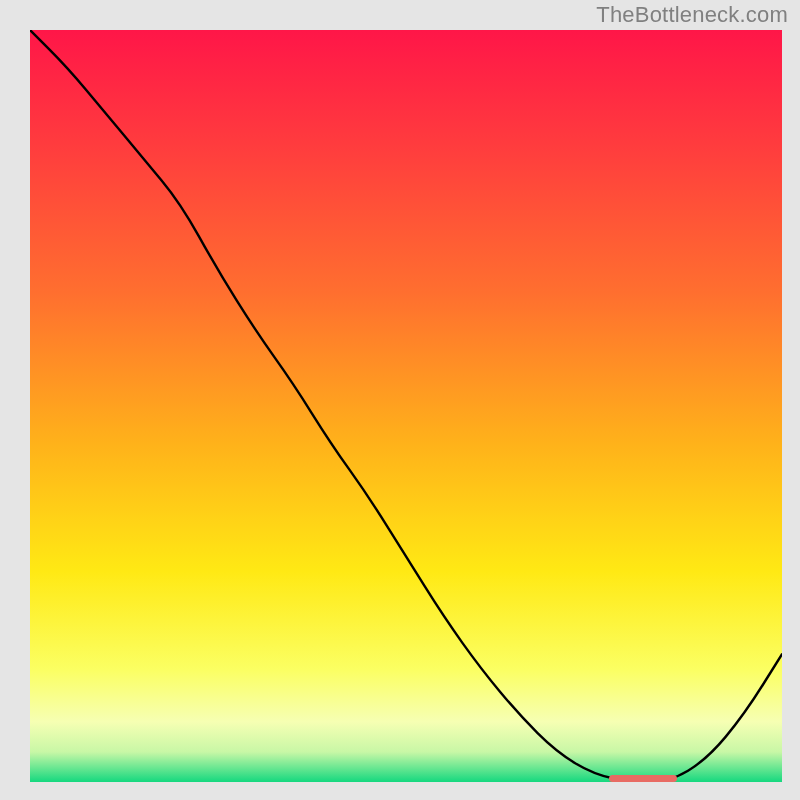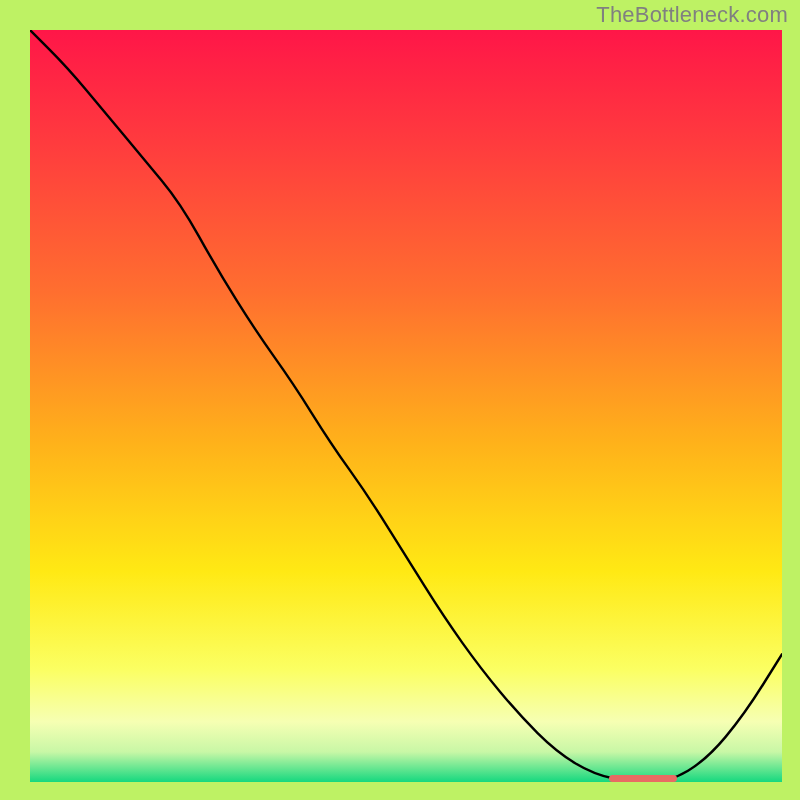--- a/index.html
+++ b/index.html
@@ -8,21 +8,21 @@
     width: 800px;
     height: 800px;
     background: #000;
     font-family: Arial, Helvetica, sans-serif;
     overflow: hidden;
   }
   .frame {
     position: relative;
     width: 800px;
     height: 800px;
-    background: #bef264;
+    background: #e5e5e5;
   }
   .attribution {
     position: absolute;
     top: 2px;
     right: 12px;
     color: #808080;
     font-size: 22px;
     font-weight: 400;
     letter-spacing: 0.2px;
   }

